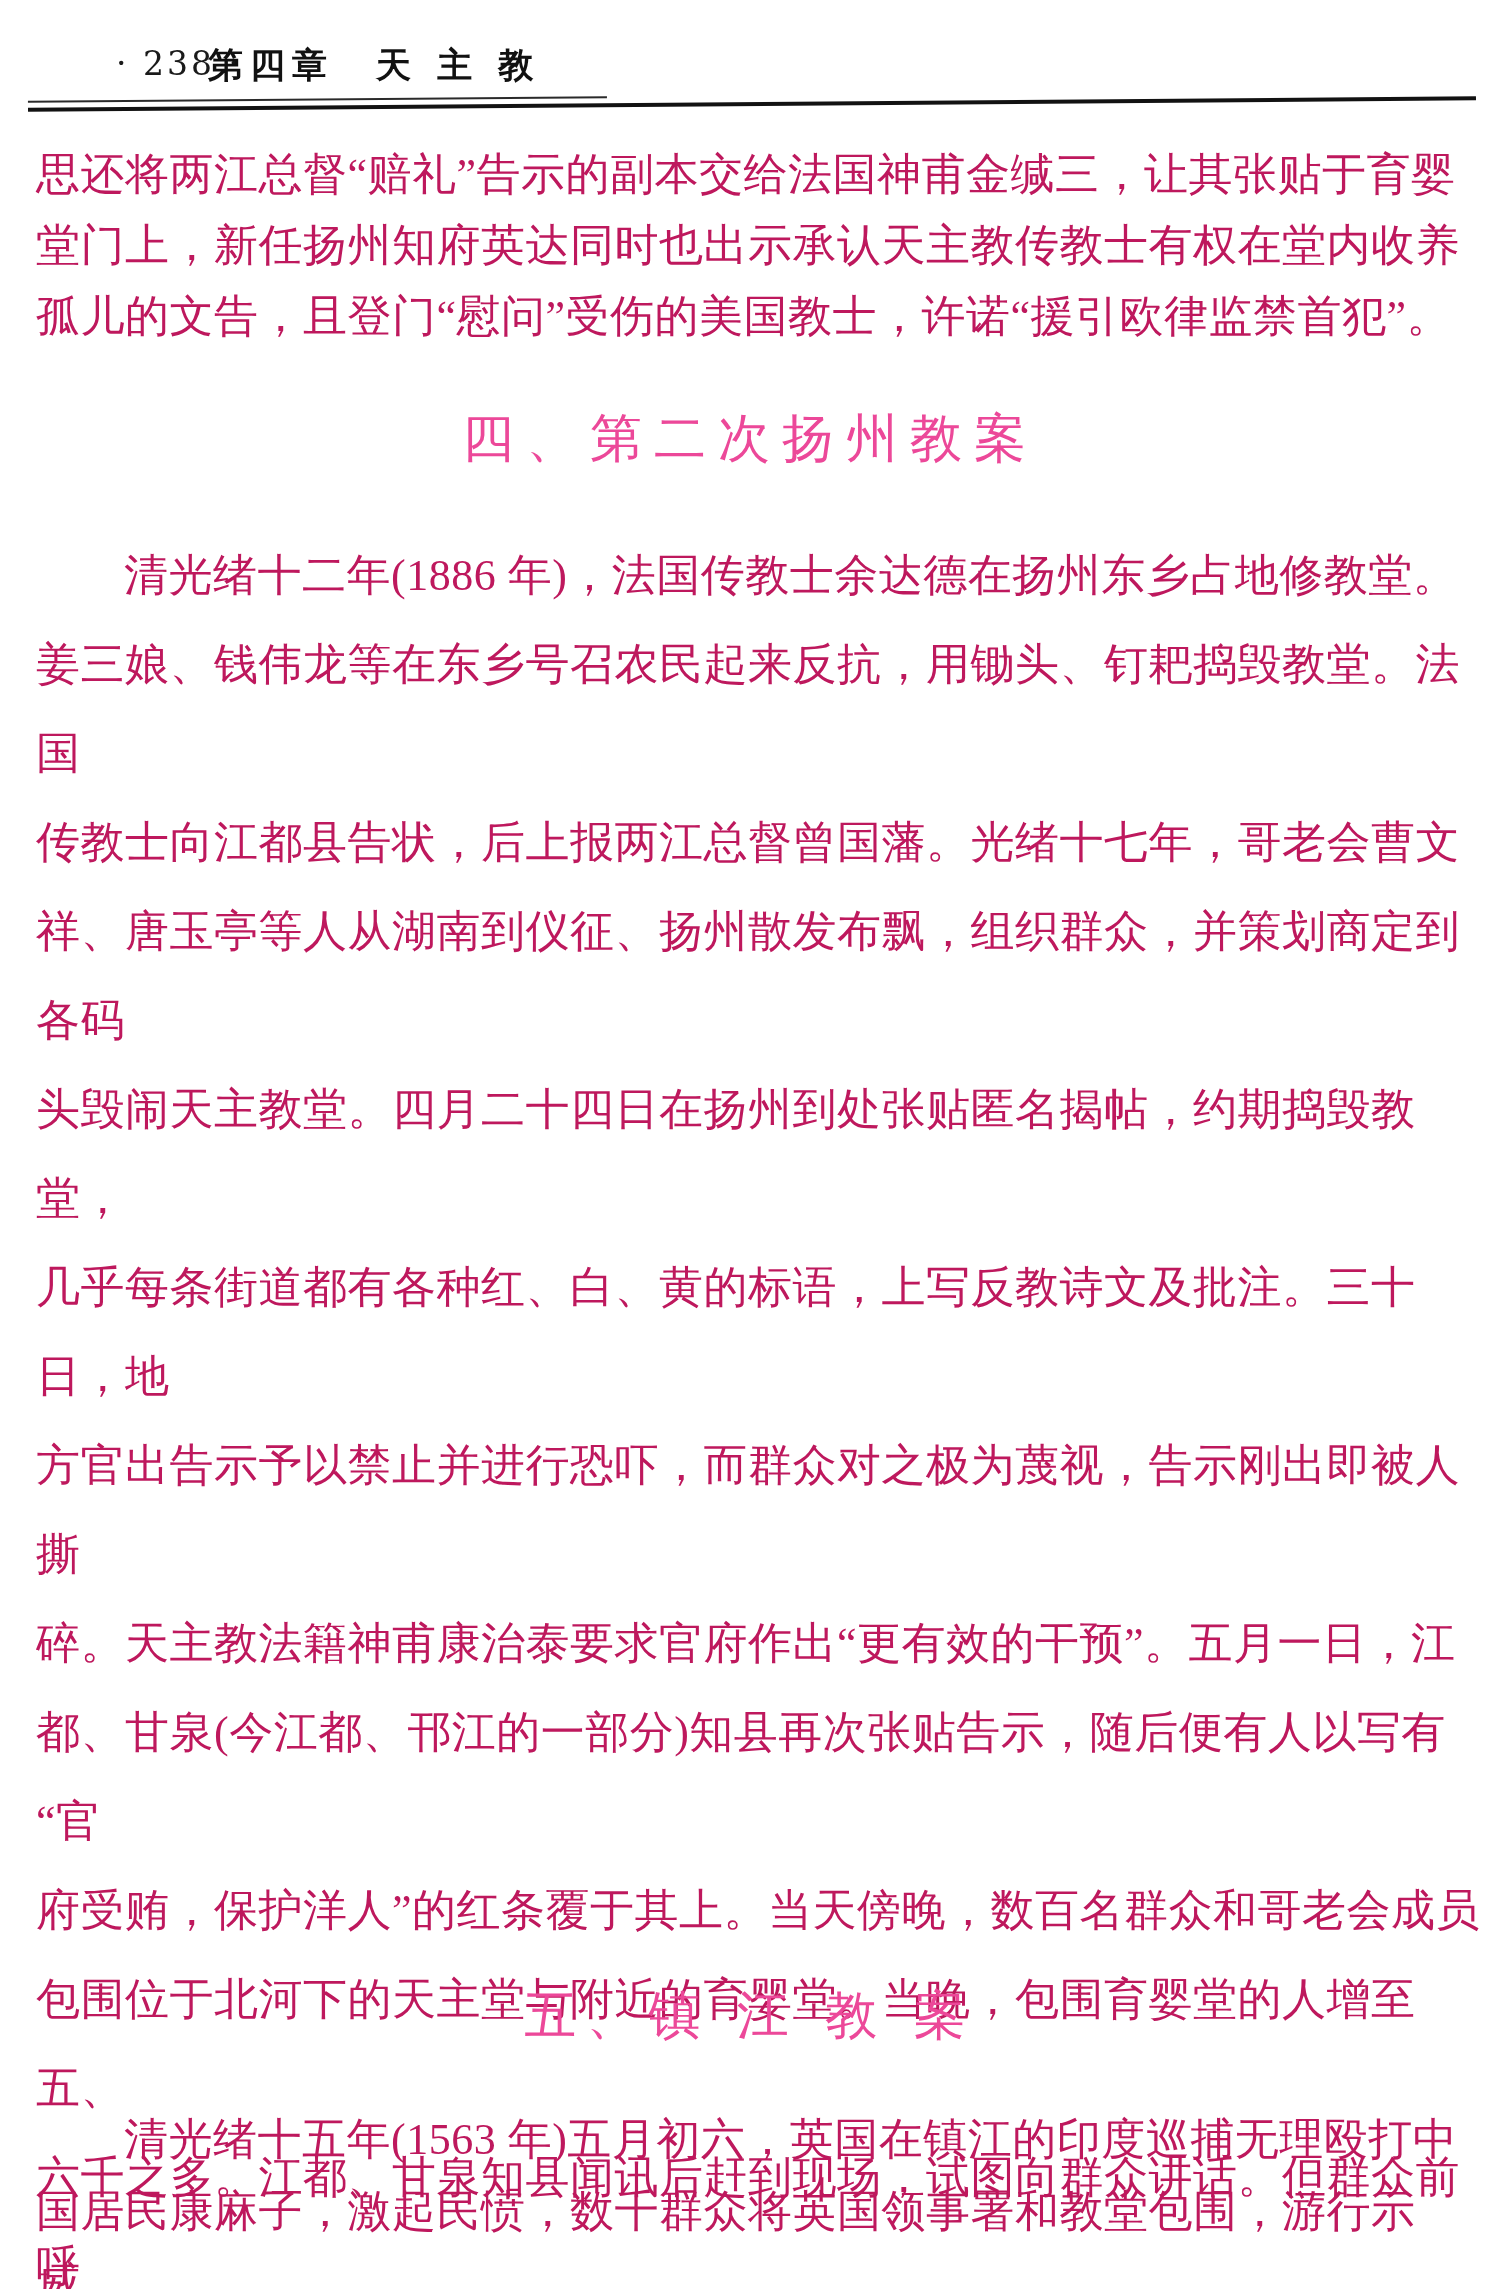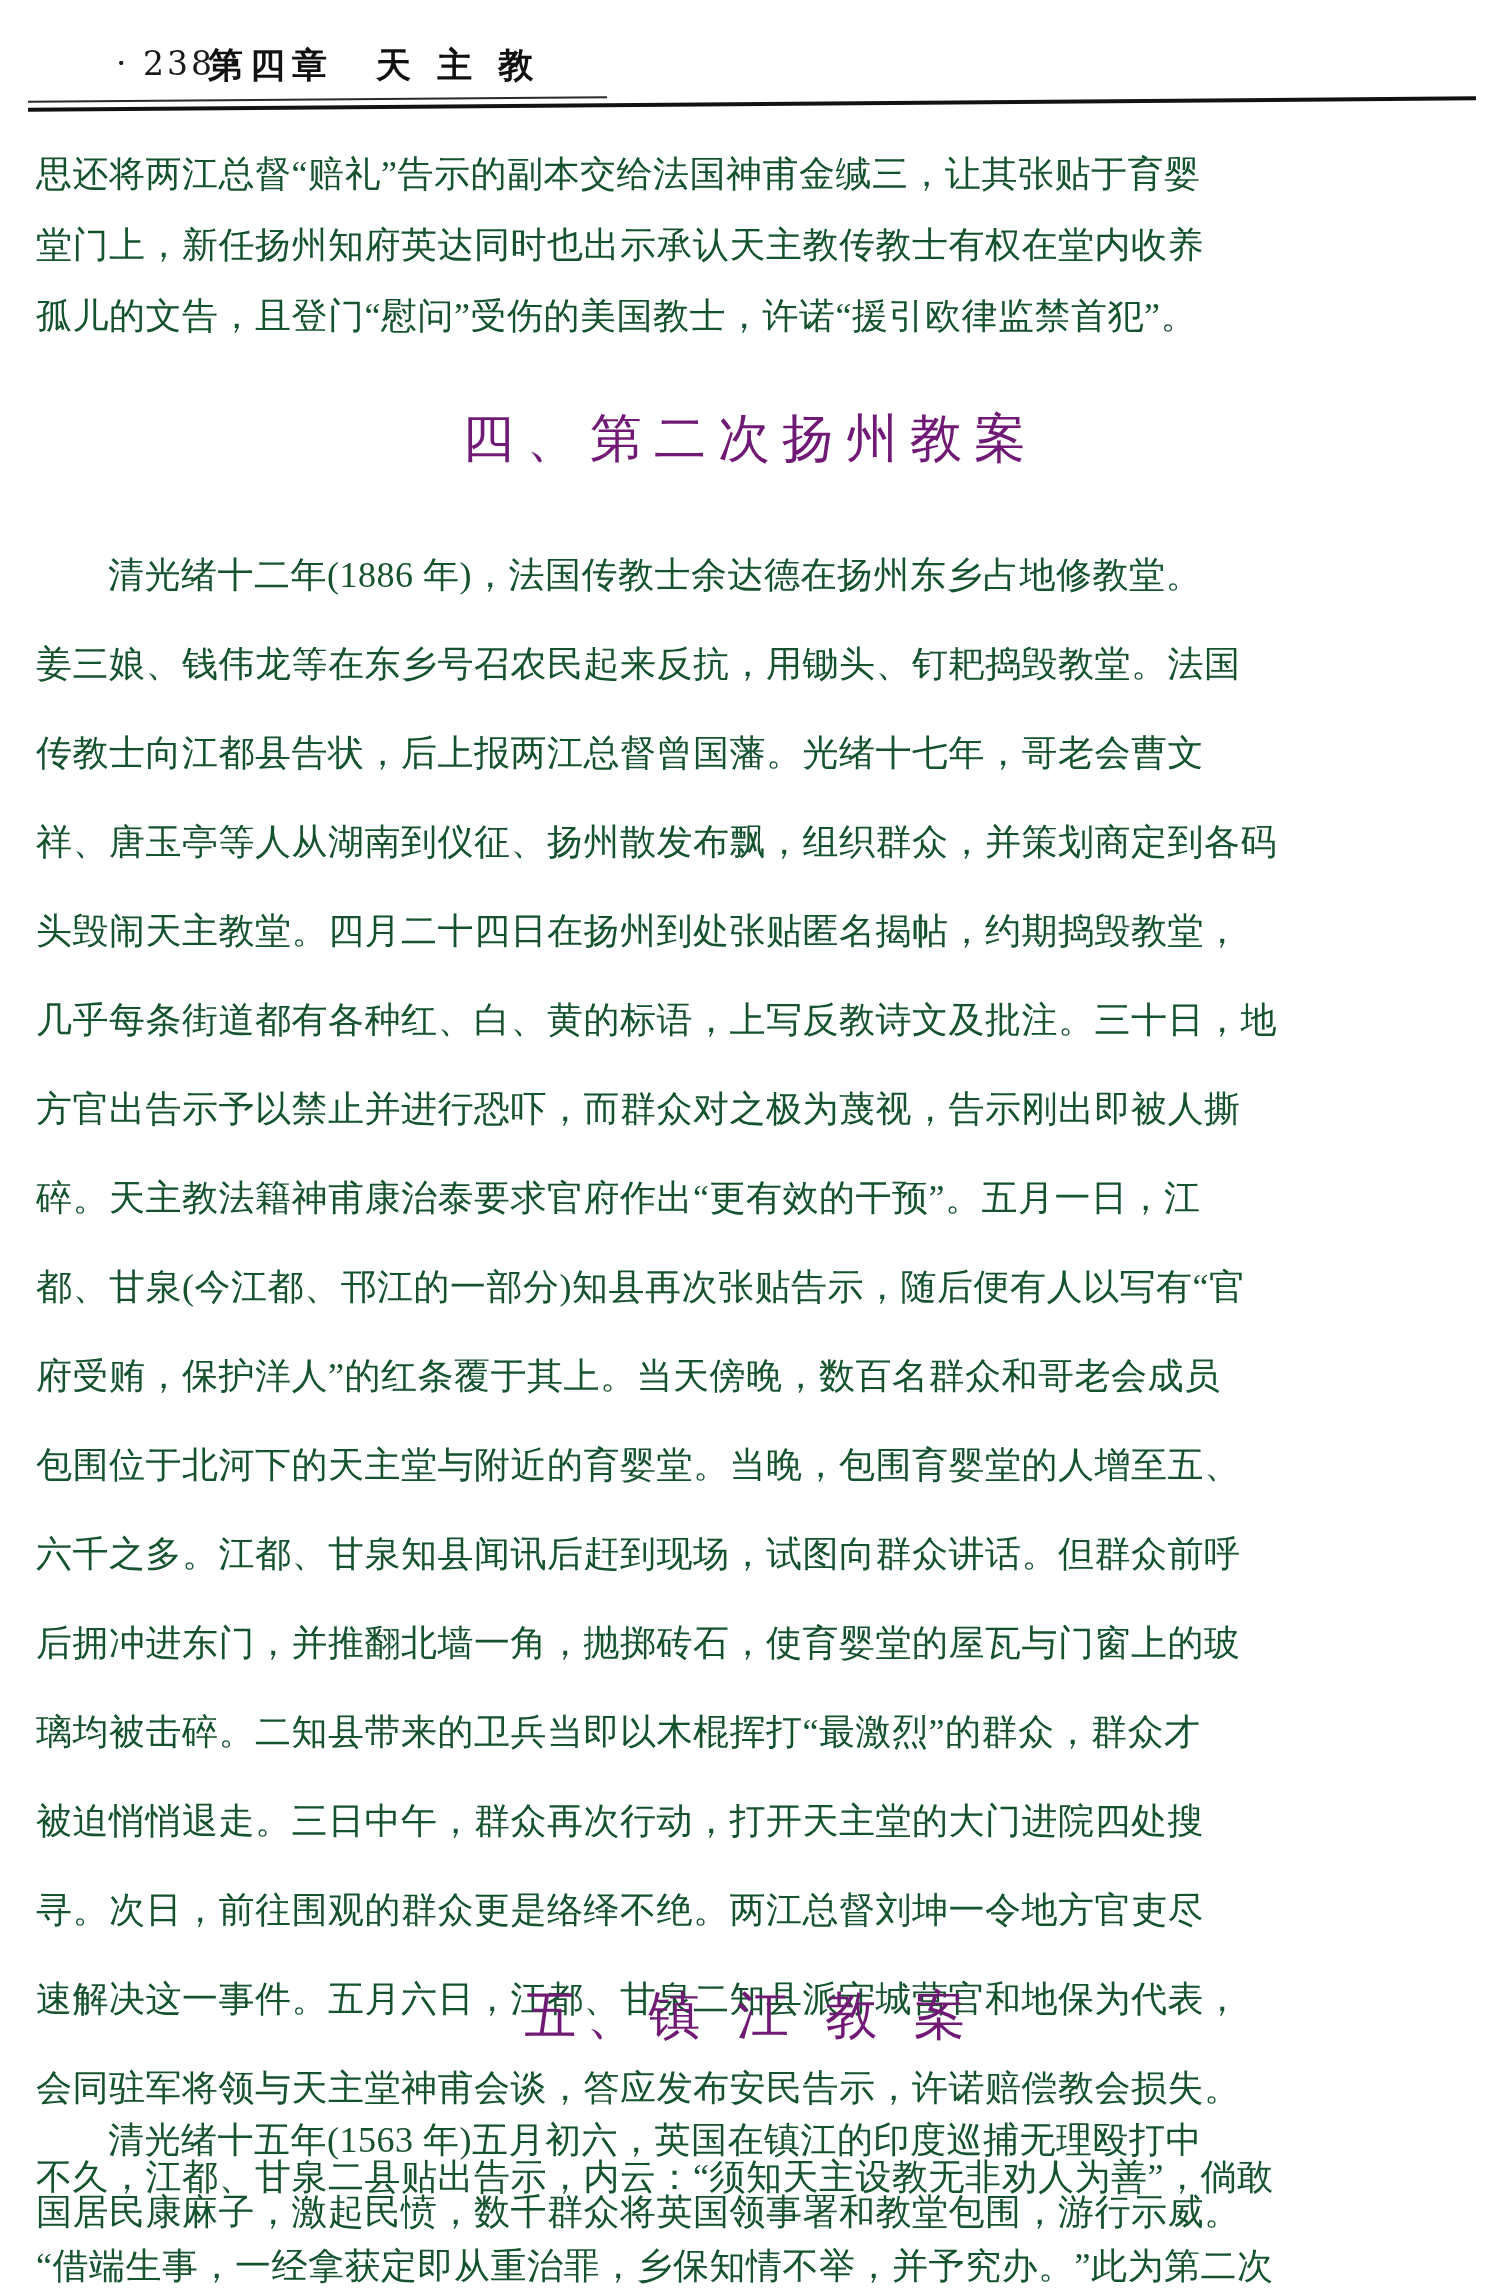--- a/index.html
+++ b/index.html
@@ -31,31 +31,31 @@
     position:absolute;left:28px;top:102px;
     width:1448px;height:4px;background:#121212;
     transform:rotate(-0.45deg);
   }
   .header-rule::after{
     content:"";position:absolute;left:0;top:-7px;width:40%;height:2px;background:#2a2a2a;
   }
   
   .para{
     position:absolute;left:36px;width:1450px;
-    font-size:36px;color:#14532d;
+    font-size:44px;color:#be185d;
     white-space:pre-line;
     letter-spacing:0.5px;
   }
   .para-continuation{top:139px;line-height:71px;}
   .para-main{top:531px;line-height:89px;text-indent:2em;}
   .para-closing{top:2104px;line-height:72px;text-indent:2em;}
   .section-heading{
     position:absolute;left:0;width:1500px;
     text-align:center;
-    font-size:52px;color:#701a75;
+    font-size:52px;color:#ec4899;
     font-family:"DejaVu Serif","Liberation Serif",serif;
   }
   .heading-one{top:404px;letter-spacing:12px;}
   .heading-two{top:1981px;letter-spacing:10px;}
 </style>
 </head>
 <body>
 
 <div class="page">
 

